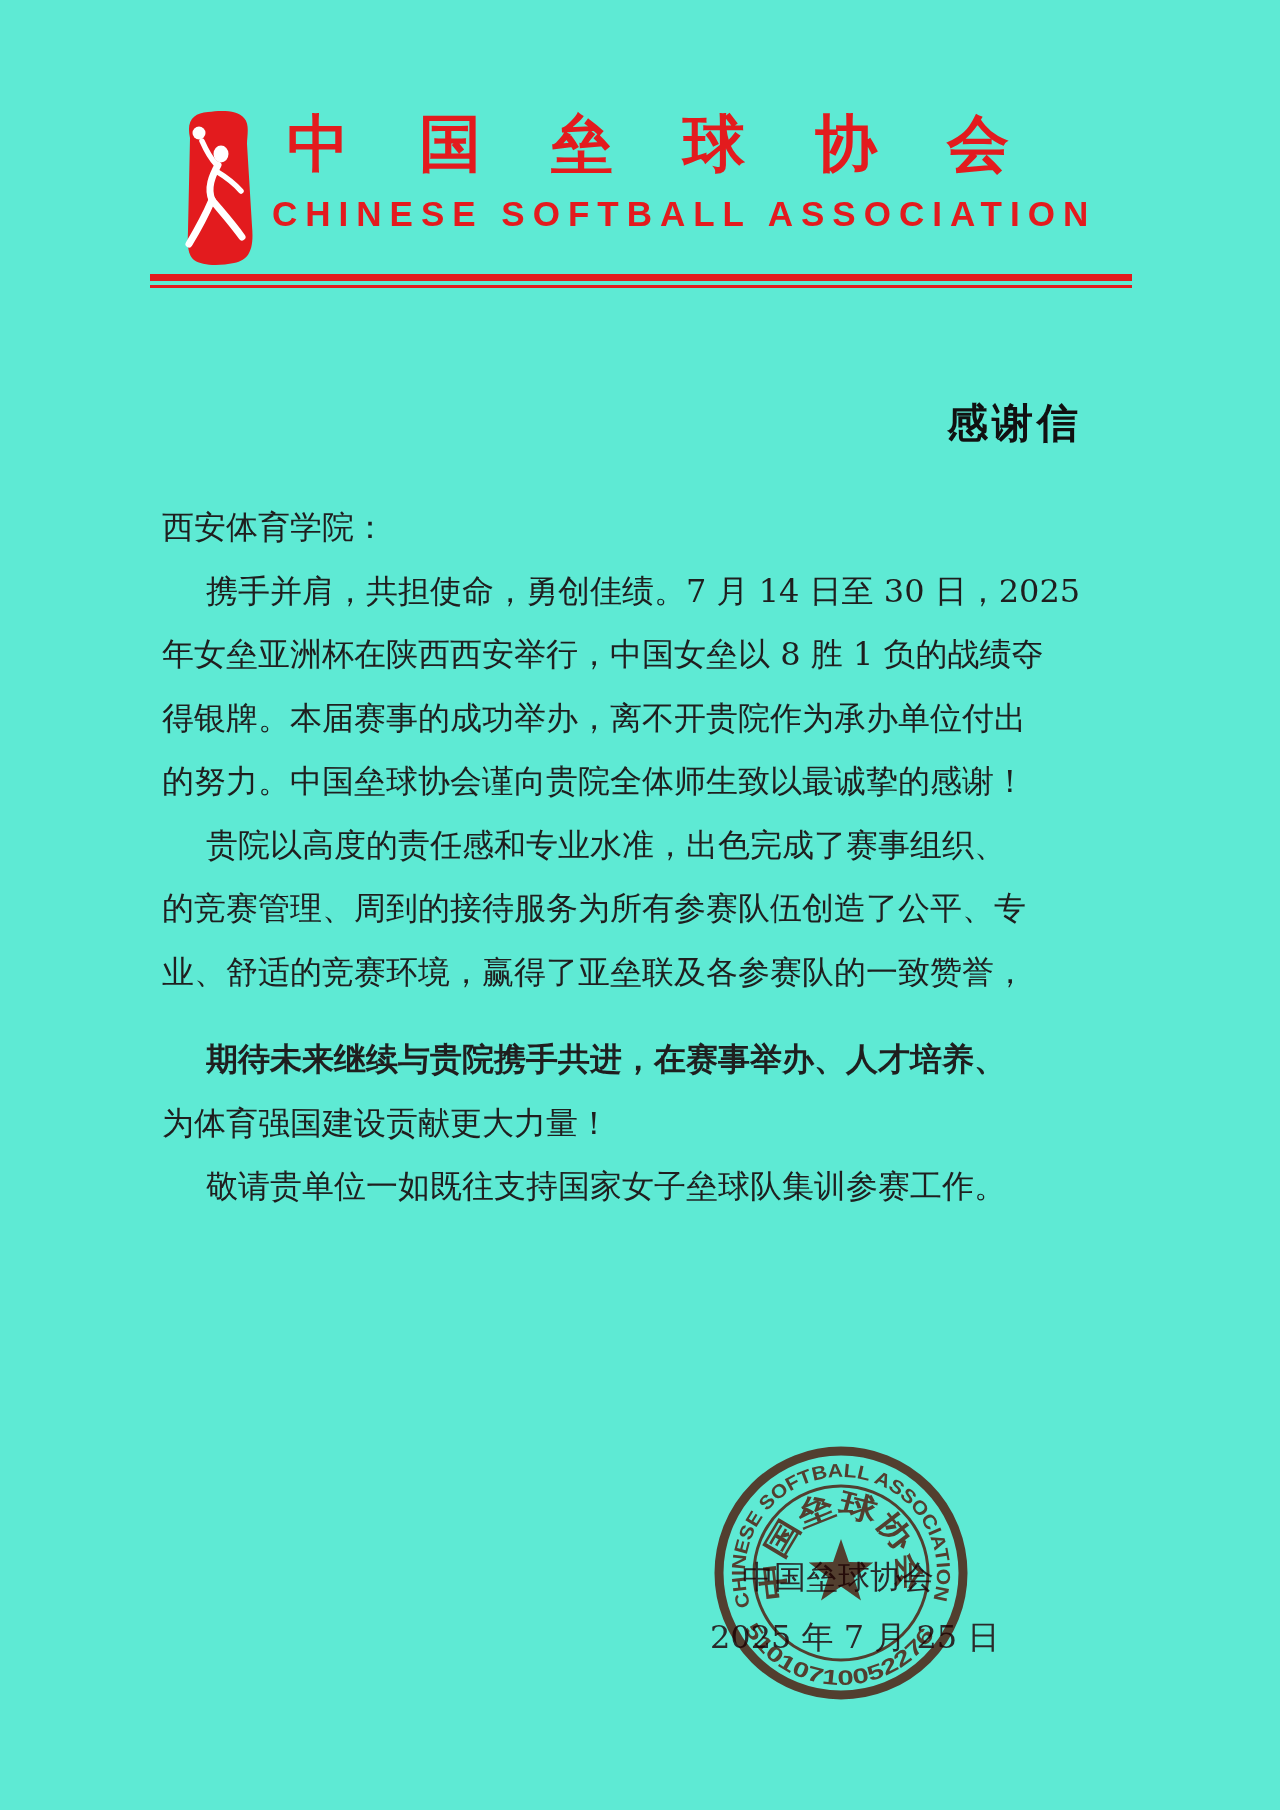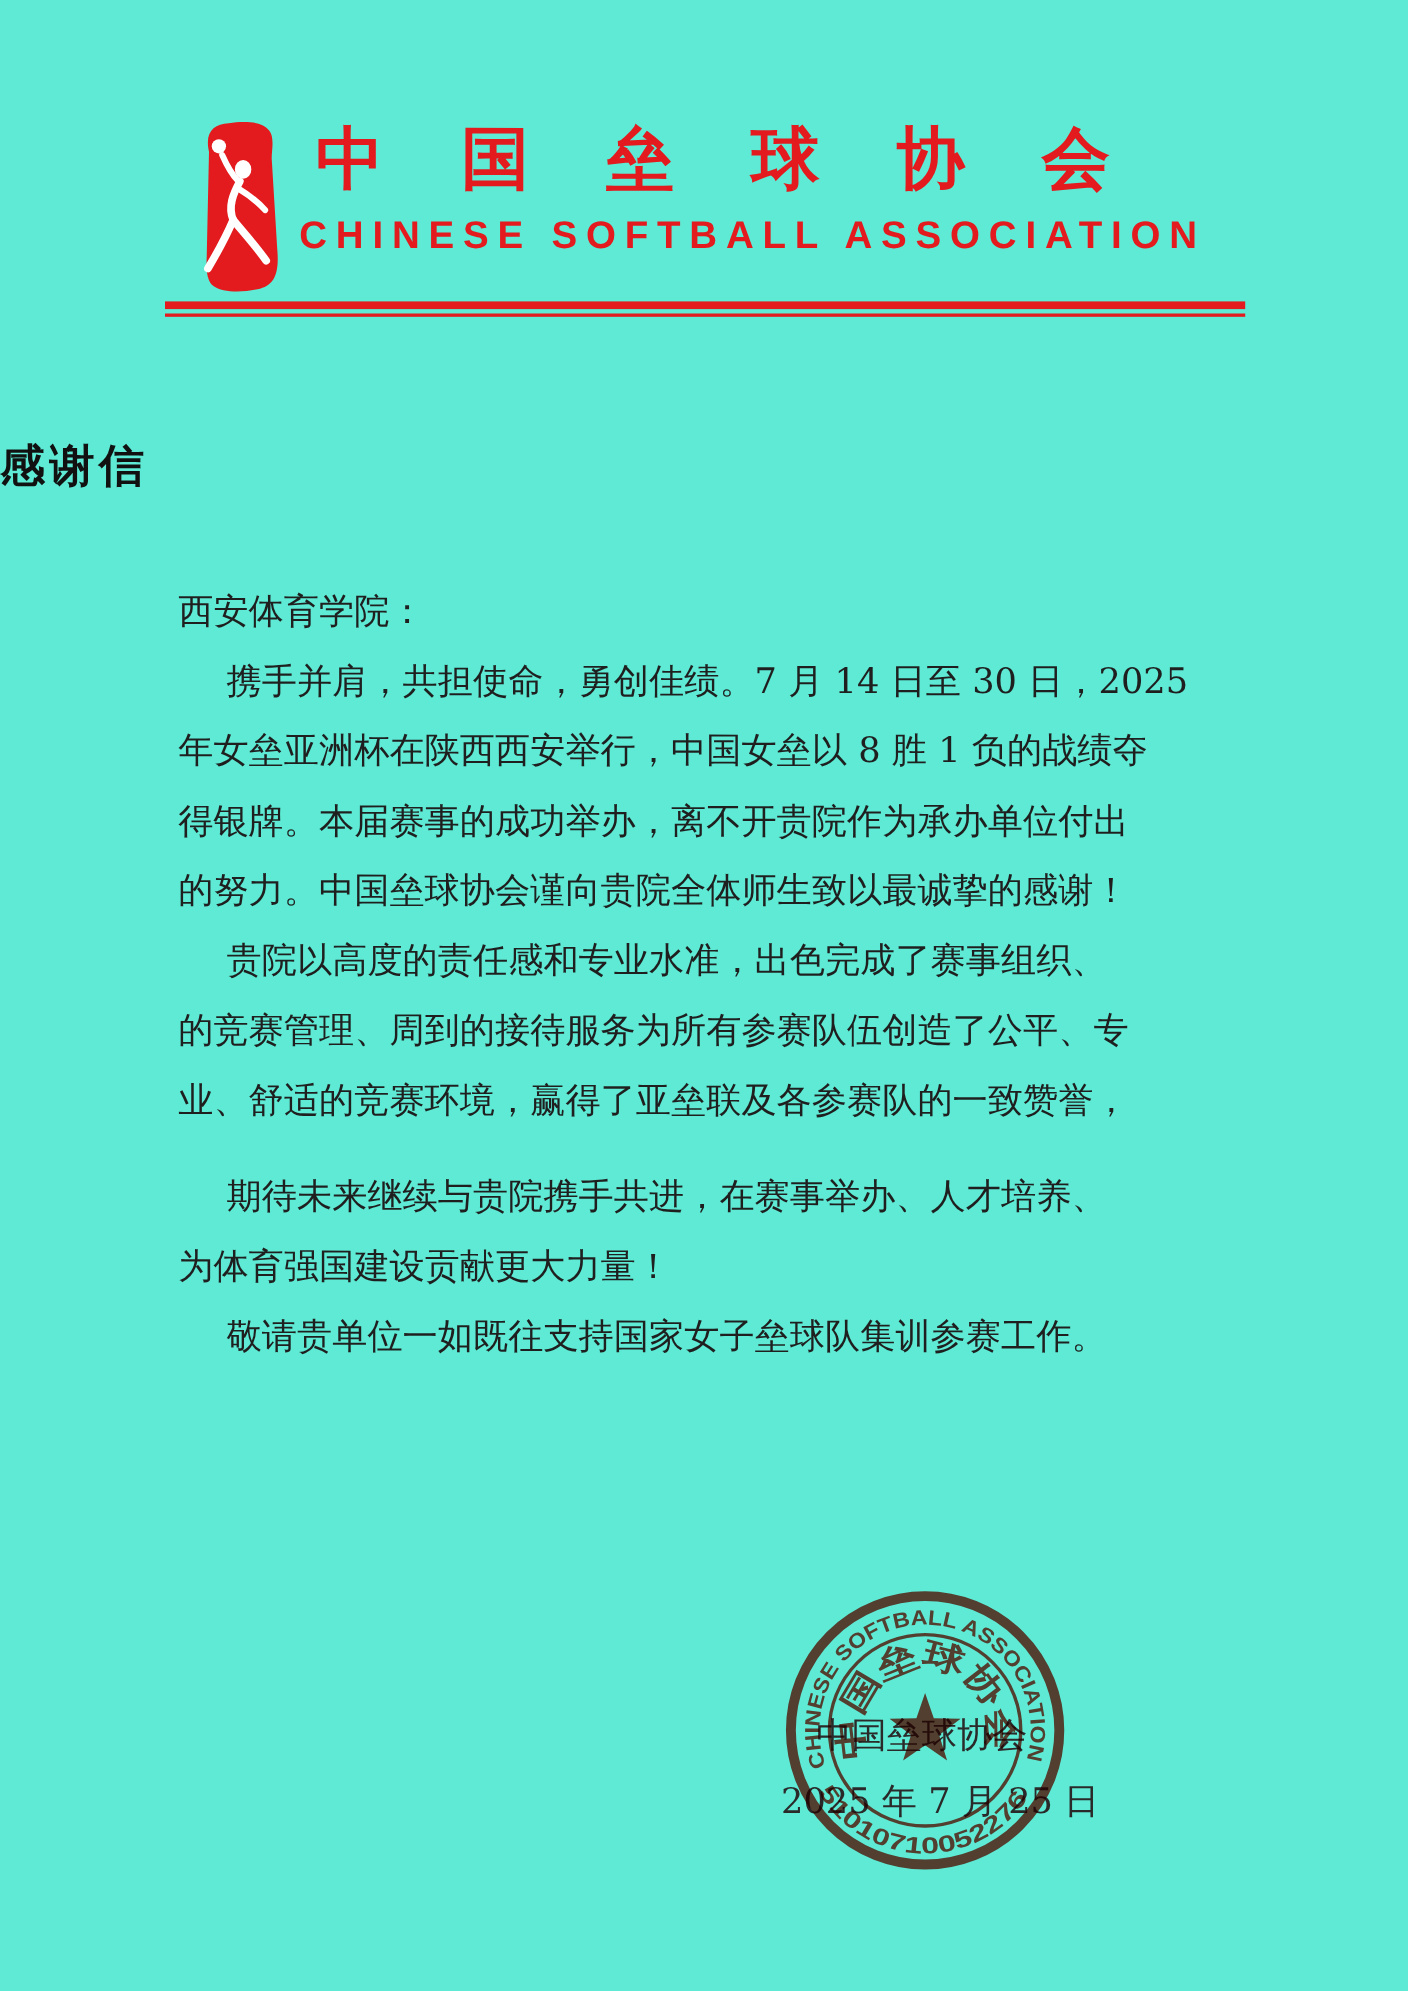--- a/index.html
+++ b/index.html
@@ -23,31 +23,31 @@
     position:absolute; left:272px; top:194px;
     font-family:"Liberation Sans","DejaVu Sans",sans-serif;
     font-size:35px; font-weight:700; letter-spacing:8px;
     color:#e31b1e; white-space:nowrap;
   }
   .rule-thick { position:absolute; left:150px; top:274px; width:982px; height:7px; background:#e31b1e; }
   .rule-thin  { position:absolute; left:150px; top:285px; width:982px; height:3px; background:#e31b1e; }
 
   
   .letter-title {
-    position:absolute; left:0; top:396px; width:1064px;
-    text-align:left; font-size:41px; font-weight:700; color:#111;
+    position:absolute; left:18px; top:396px; width:1064px;
+    text-align:right; font-size:41px; font-weight:700; color:#111;
     letter-spacing:4px;
   }
   .letter-body {
-    position:absolute; left:162px; top:524px; width:950px;
+    position:absolute; left:162px; top:496px; width:950px;
     font-size:32px; color:#1f1f1f;
   }
   .body-line { height:63.5px; line-height:63.5px; white-space:nowrap; }
   .indent { padding-left:44px; }
-  .para-gap { margin-top:24px; }
+  .para-gap { margin-top:24px;font-weight:bold; }
 
   
   .sig-org  { position:absolute; left:742px; top:1556px; font-size:32px; color:#2a2a2a; white-space:nowrap; }
   .sig-date { position:absolute; left:710px; top:1616px; font-size:32px; color:#2a2a2a; white-space:nowrap; }
   .stamp { position:absolute; left:701px; top:1433px; width:280px; height:280px;
            mix-blend-mode:multiply; opacity:.93; }
   .stamp text {
     font-family:"Liberation Sans","DejaVu Sans",sans-serif;
     font-weight:700; fill:#dd3529;
   }

